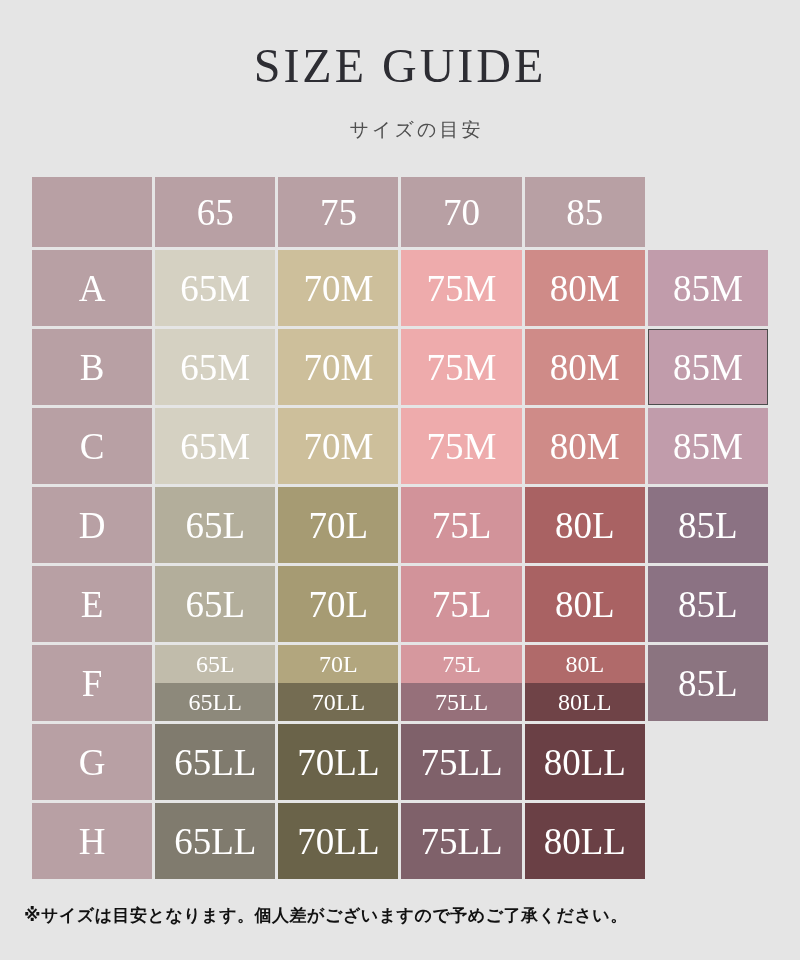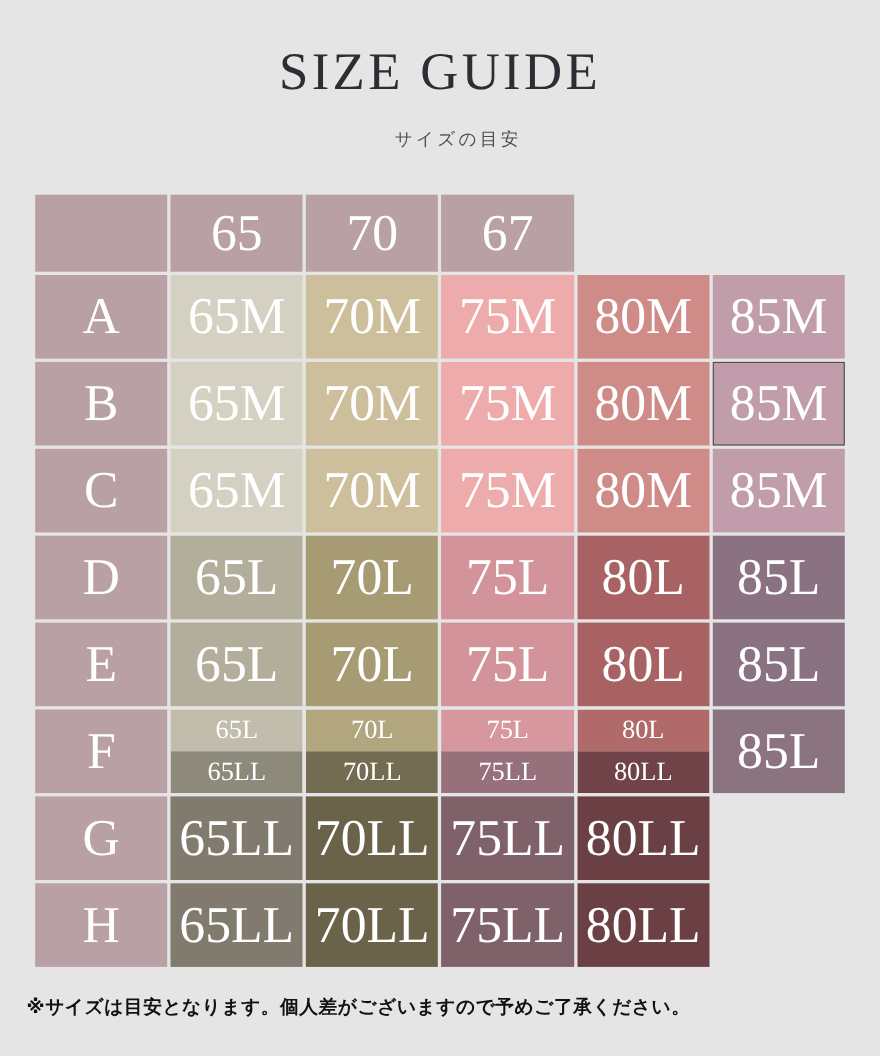--- a/index.html
+++ b/index.html
@@ -18,21 +18,21 @@
     font-size: 48px;
     font-weight: 500;
     letter-spacing: 3px;
     color: #2d2d33;
     line-height: 1.1;
   }
   .subtitle {
     margin-top: 24px;
     text-align: center;
     font-family: "Liberation Sans", "DejaVu Sans", sans-serif;
-    font-size: 16px;
+    font-size: 19px;
     letter-spacing: 3px;
     color: #4f4f4f;
     padding-left: 33px;
   }
   .size-table {
     position: absolute;
     left: 32px;
     top: 177px;
     width: 736px;
     display: flex;
@@ -45,21 +45,21 @@
     gap: 3px;
     height: 76px;
   }
   .trow.header-row { height: 70px; }
   .cell {
     display: flex;
     align-items: center;
     justify-content: center;
     color: #ffffff;
     font-family: "Liberation Serif", "DejaVu Serif", serif;
-    font-size: 47px;
+    font-size: 37px;
     box-sizing: border-box;
     overflow: hidden;
   }
   .cell.split {
     flex-direction: column;
     font-size: 24px;
     padding: 0;
   }
   .cell.split .half {
     flex: 1;
@@ -85,22 +85,23 @@
 </head>
 <body>
 
 <div class="page">
   <h1 class="title">SIZE GUIDE</h1>
   <div class="subtitle">サイズの目安</div>
   <div class="size-table" id="size-table">
       <div class="trow header-row">
         <div class="cell hcell" style="background: rgb(184, 160, 164);"></div>
         <div class="cell hcell" style="background: rgb(184, 160, 164);">65</div>
+        <div class="cell hcell" style="background: rgb(184, 160, 164);">75</div>
         <div class="cell hcell" style="background: rgb(184, 160, 164);">70</div>
-        <div class="cell hcell" style="background: rgb(184, 160, 164);">67</div>
+        <div class="cell hcell" style="background: rgb(184, 160, 164);">85</div>
       </div>
       <div class="trow data-row">
         <div class="cell lcell" style="background: rgb(184, 160, 164);">A</div>
         <div class="cell single" style="background: rgb(213, 209, 194);">65M</div>
         <div class="cell single" style="background: rgb(205, 191, 155);">70M</div>
         <div class="cell single" style="background: rgb(238, 171, 172);">75M</div>
         <div class="cell single" style="background: rgb(207, 139, 136);">80M</div>
         <div class="cell single" style="background: rgb(193, 156, 171);">85M</div>
       </div>
       <div class="trow data-row">

